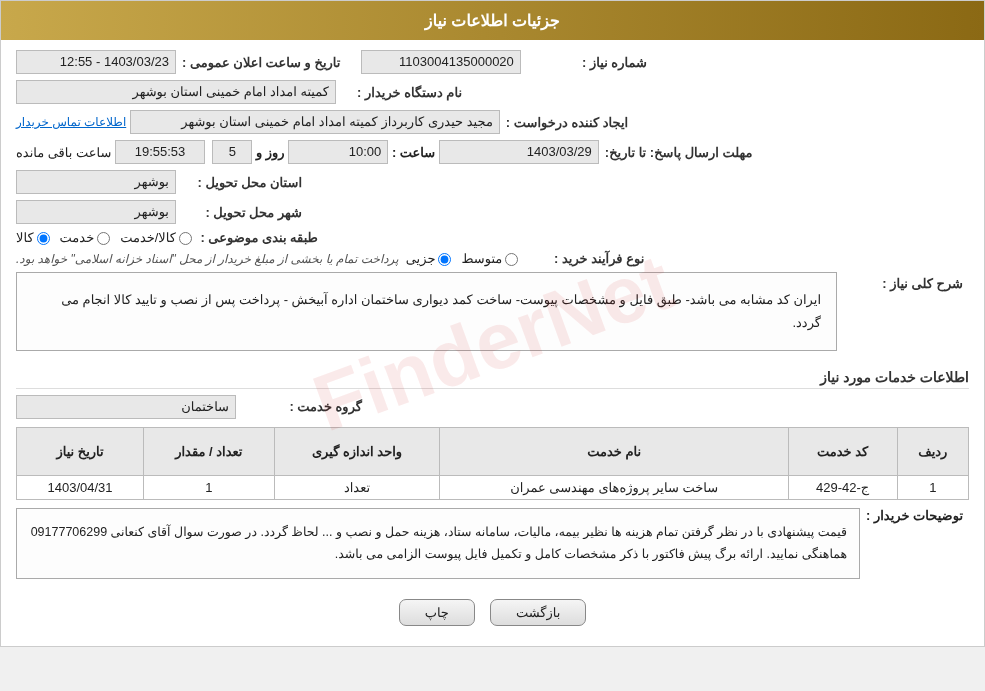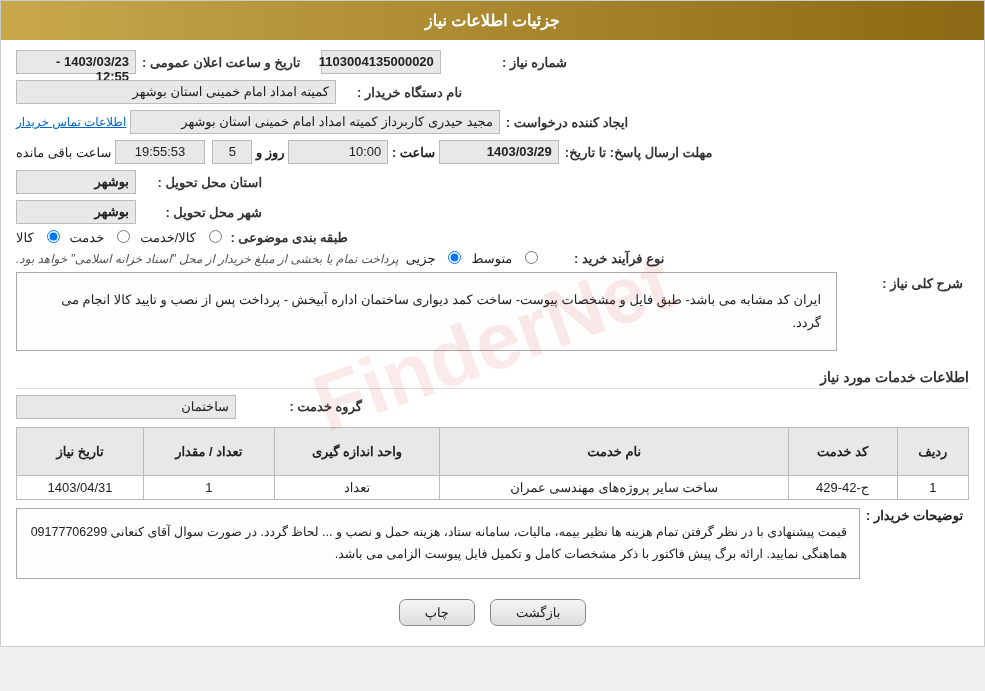--- a/index.html
+++ b/index.html
@@ -47,41 +47,41 @@
       border: 1px solid #aaa;
       background: #fff;
       padding: 3px 6px;
       height: 24px;
       font-family: Tahoma, Arial, sans-serif;
       font-size: 13px;
       direction: rtl;
     }
     .input-wide { width: 320px; }
     .input-medium { width: 220px; }
-    .input-narrow { width: 120px; font-weight: bold; }
+    .input-narrow { width: 160px; }
     .input-small { width: 100px; }
     .link-text {
       color: #0066cc;
       cursor: pointer;
       text-decoration: underline;
       font-size: 12px;
     }
     .inline-label {
       font-weight: bold;
       white-space: nowrap;
     }
     .radio-group {
       display: flex;
       align-items: center;
       gap: 10px;
     }
     .radio-item {
       display: flex;
-      align-items: flex-start;
-      gap: 13px;
+      align-items: flex-end;
+      gap: 3px;
     }
     .section-title {
       font-weight: bold;
       color: #333;
       font-size: 14px;
       margin: 10px 0 6px 0;
       border-bottom: 1px solid #ddd;
       padding-bottom: 3px;
     }
     .description-box {

